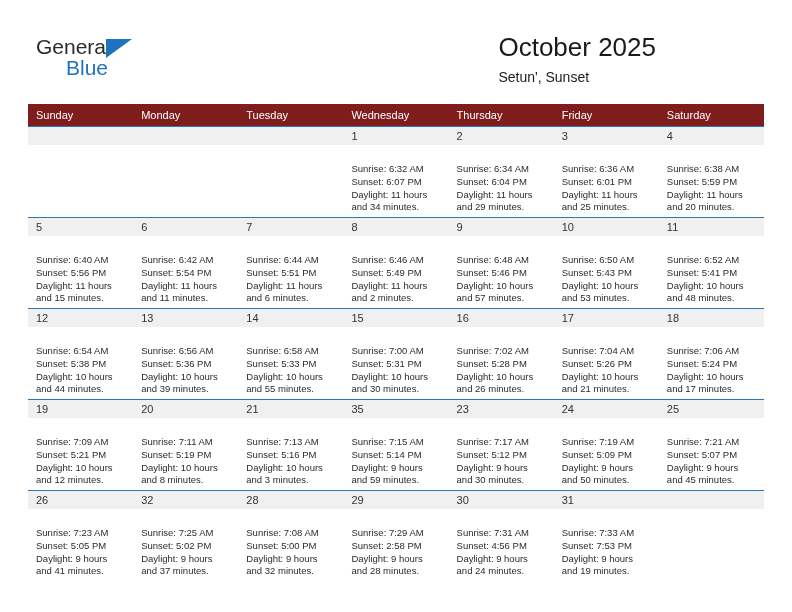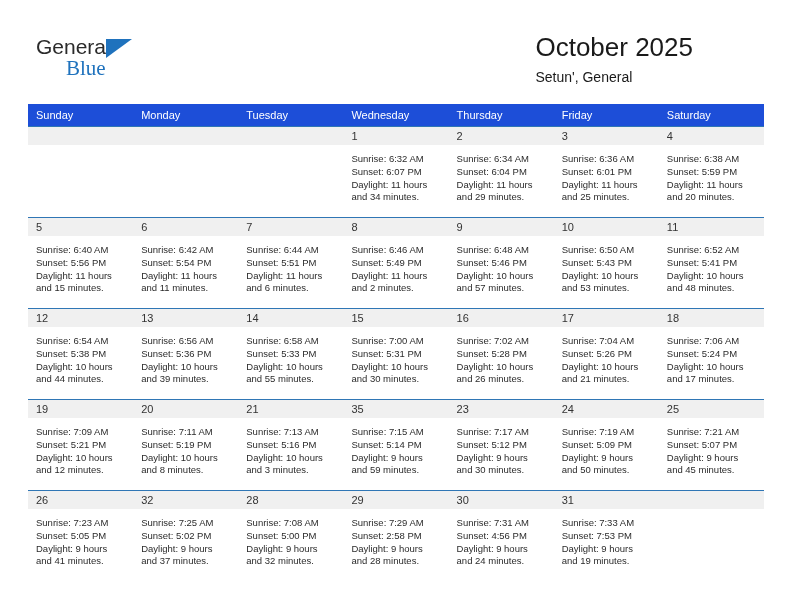--- a/index.html
+++ b/index.html
@@ -20,21 +20,20 @@
     height: 612px;
     box-sizing: border-box;
   }
 
   
   .top-bar {
     position: absolute;
     left: 0; top: 0;
     width: 692px;
     height: 100px;
-    padding-left: 37px;
   }
   .brand {
     position: absolute;
     left: 36px;
     top: 36px;
     width: 180px;
     height: 50px;
   }
   .brand-general {
     position: absolute;
@@ -54,21 +53,21 @@
     height: 0;
     border-left: 26px solid #1f72bd;
     border-bottom: 19px solid transparent;
   }
   .brand-blue {
     position: absolute;
     left: 30px;
     top: 21px;
     font-size: 21px;
     color: #1f72bd;
-    font-family: Liberation Serif, serif;
+    font-family: Liberation Sans, sans-serif;
     line-height: 22px;
   }
 
   .title-block {
     position: absolute;
     right: 36px;
     top: 32px;
     text-align: left;
   }
   .cal-title {
@@ -90,21 +89,21 @@
   
   .calendar {
     position: absolute;
     left: 28px;
     top: 104px;
     width: 736px;
     border-collapse: collapse;
     table-layout: fixed;
   }
   .calendar th {
-    background: #1d4ed8;
+    background: #7f1d1d;
     color: #ffffff;
     font-size: 11px;
     font-weight: normal;
     text-align: left;
     padding: 5px 0 5px 8px;
     height: 19px;
     box-sizing: border-box;
   }
   .calendar td {
     vertical-align: top;
@@ -124,21 +123,21 @@
   .daynum-band {
     background: #f0f0f0;
     height: 18px;
     line-height: 18px;
     padding-left: 8px;
     font-size: 11px;
     color: #333333;
     box-sizing: border-box;
   }
   .cell-body {
-    padding: 8px 6px 0 8px;
+    padding: 18px 6px 0 8px;
     font-size: 9.5px;
     line-height: 12.8px;
     color: #2b2b2b;
   }
   .cell-body div {
     white-space: nowrap;
   }
   .cell.empty .daynum-band {
     background: #f0f0f0;
   }
@@ -150,21 +149,21 @@
 
   <div class="top-bar">
     <div class="brand">
       <span class="brand-general">General</span>
       <span class="brand-tri"></span>
       <span class="brand-blue">Blue</span>
     </div>
 
     <div class="title-block">
       <div class="cal-title">October 2025</div>
-      <div class="cal-subtitle">Setun', General</div>
+      <div class="cal-subtitle">Setun', Sunset</div>
     </div>
   </div>
 
   <table class="calendar">
     <thead>
       <tr id="weekday-row">
           <th>Sunday</th>
           <th>Monday</th>
           <th>Tuesday</th>
           <th>Wednesday</th>

